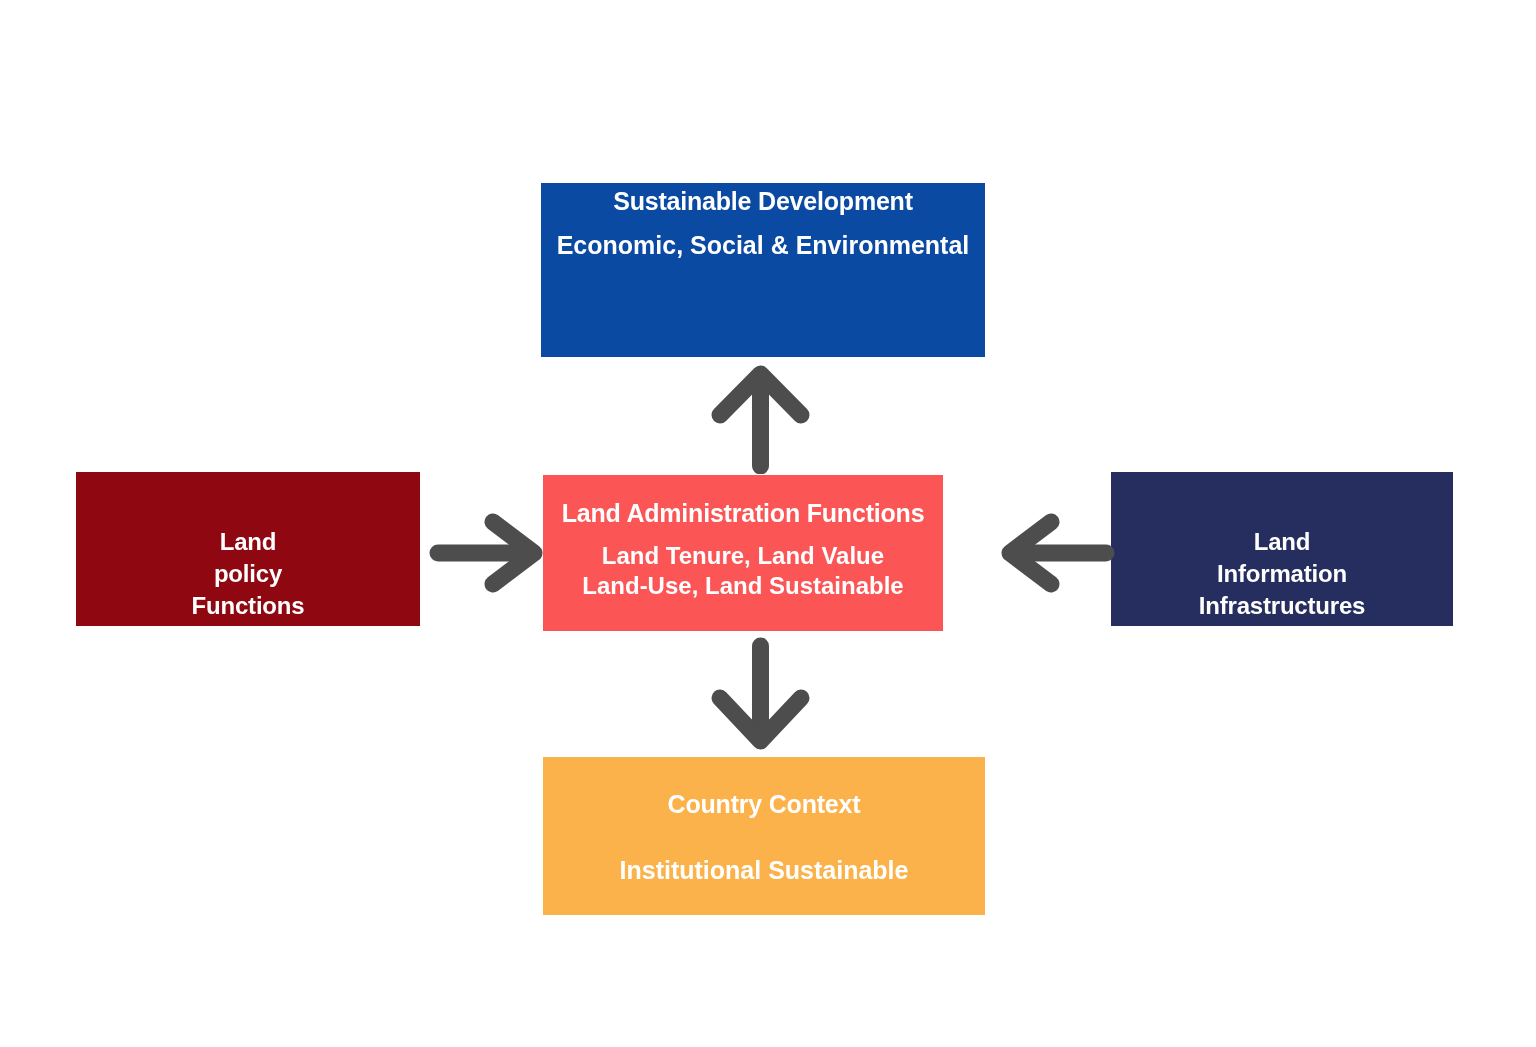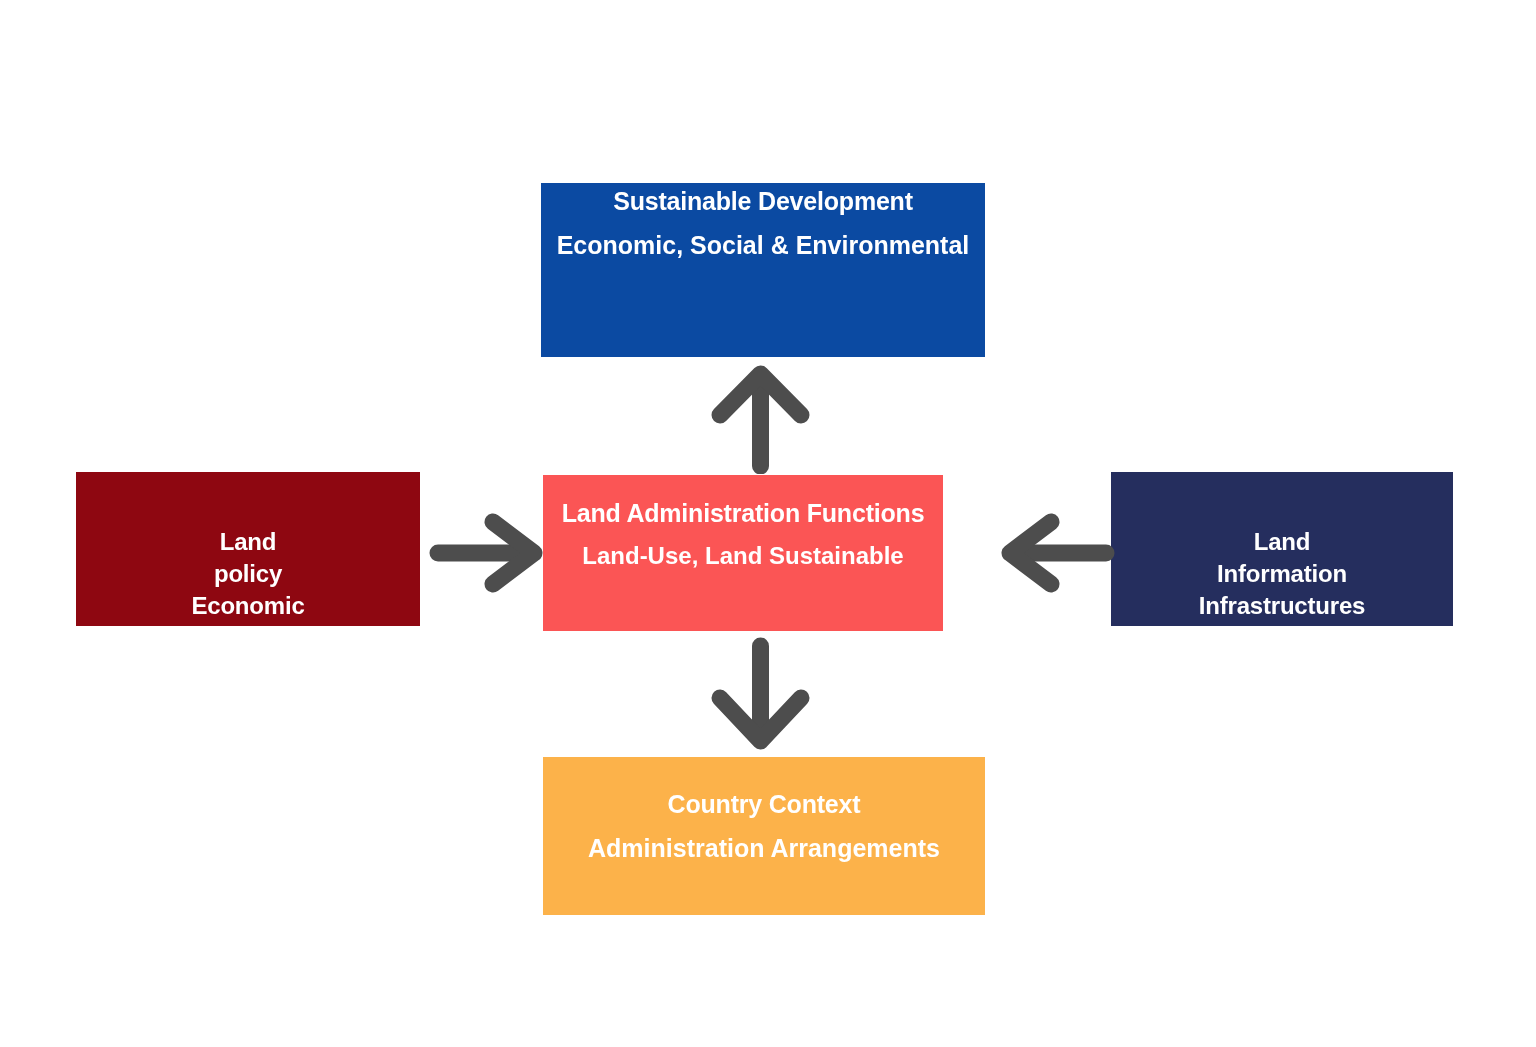--- a/index.html
+++ b/index.html
@@ -87,20 +87,21 @@
 
   
   #node-country-context {
     left: 543px;
     top: 757px;
     width: 442px;
     height: 158px;
     background: #FCB24A;
     justify-content: flex-start;
     padding-top: 33px;
+    gap: 22px;
   }
   #node-country-context .title { font-size: 25px; }
   #node-country-context .subtitle { font-size: 25px; margin-top: 14px; }
 
   
   .arrow { position: absolute; }
   #arrow-up        { left: 703px; top: 362px;  width: 115px; height: 112px; }
   #arrow-down      { left: 703px; top: 632px;  width: 115px; height: 122px; }
   #arrow-right     { left: 428px; top: 512px;  width: 116px; height: 82px;  }
   #arrow-left      { left: 1000px; top: 512px; width: 116px; height: 82px;  }
@@ -112,42 +113,43 @@
 
   <div class="node" id="node-sustainable-development">
     <div class="title">Sustainable Development</div>
     <div class="subtitle">Economic, Social &amp; Environmental</div>
   </div>
 
   <div class="node" id="node-land-policy-framework">
     <div class="title">
       <div>Land</div>
       <div>policy</div>
-      <div>Economic</div>
+      <div>Functions</div>
     </div>
   </div>
 
   <div class="node" id="node-land-administration-functions">
     <div class="title">Land Administration Functions</div>
     <div class="subtitle">
+      <div>Land Tenure, Land Value</div>
       <div>Land-Use, Land Sustainable</div>
     </div>
   </div>
 
   <div class="node" id="node-land-information-infrastructures">
     <div class="title">
       <div>Land</div>
       <div>Information</div>
       <div>Infrastructures</div>
     </div>
   </div>
 
   <div class="node" id="node-country-context">
     <div class="title">Country Context</div>
-    <div class="subtitle">Administration Arrangements</div>
+    <div class="subtitle">Institutional Sustainable</div>
   </div>
 
   <svg class="arrow" id="arrow-up" viewBox="0 0 115 112">
     <g fill="none" stroke="#4D4D4D" stroke-width="17" stroke-linecap="round" stroke-linejoin="round">
       <line x1="57.5" y1="104" x2="57.5" y2="15"></line>
       <polyline points="17,53 57.5,12 98,53"></polyline>
     </g>
   </svg>
 
   <svg class="arrow" id="arrow-down" viewBox="0 0 115 122">

